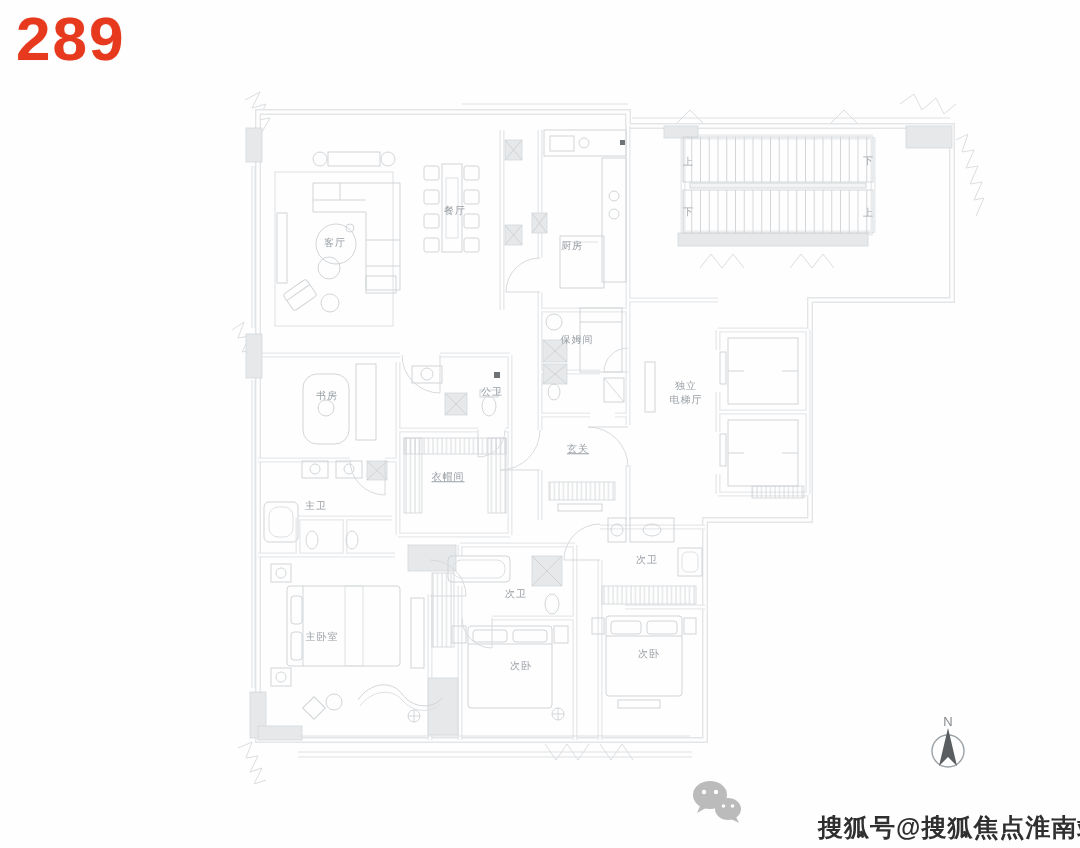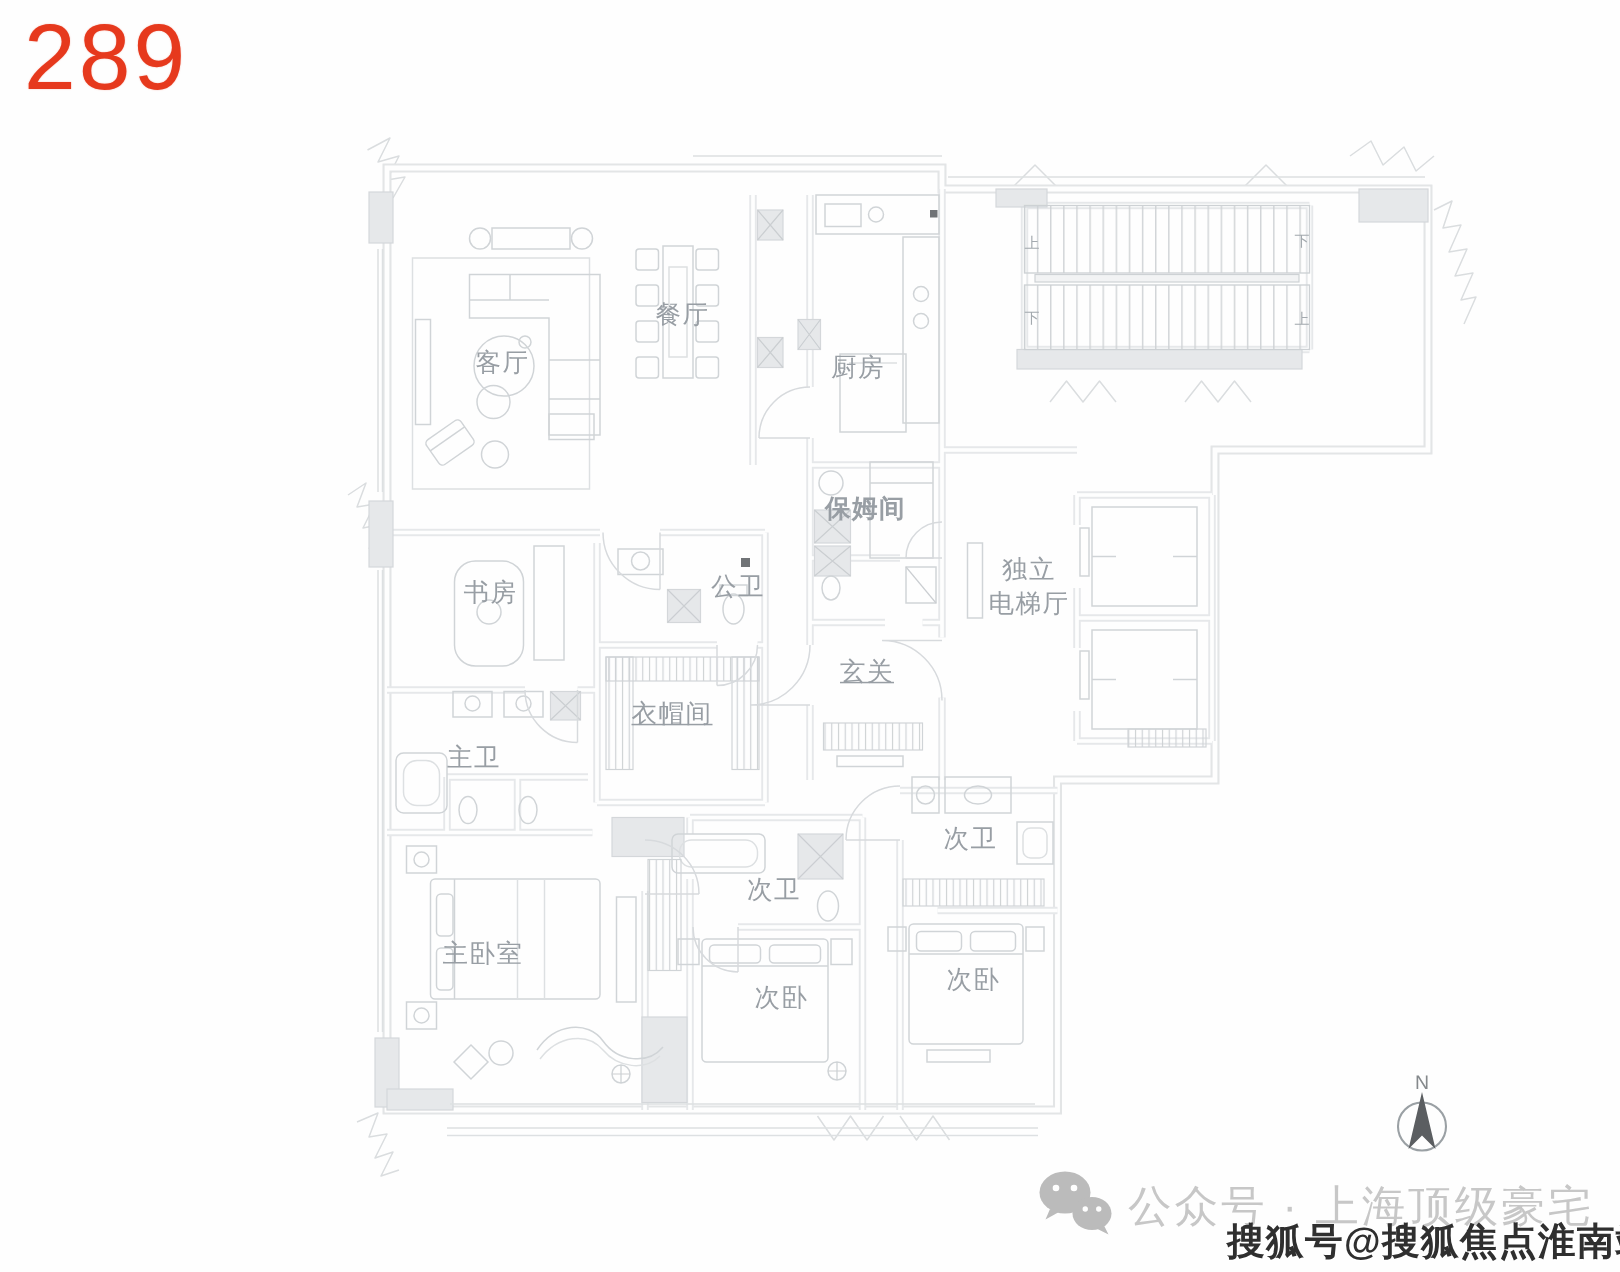--- a/index.html
+++ b/index.html
@@ -1,25 +1,25 @@
 <!DOCTYPE html>
 <html><head>
 <meta charset="utf-8">
 <style>
   html,body{margin:0;padding:0;}
   body{background:#fff;font-family:"Liberation Sans","DejaVu Sans",sans-serif;}
   #stage{position:relative;width:1080px;height:848px;background:#fefefe;overflow:hidden;}
 
-  .unit-number{position:absolute;left:16px;top:8px;font-size:62px;font-weight:400;
+  .unit-number{position:absolute;left:16px;top:8px;font-size:62px;font-weight:700;
     letter-spacing:2px;color:#e6391d;line-height:1;text-shadow:0 0 1px rgba(230,57,29,.4);}
 
   #plan{position:absolute;left:0;top:0;width:1080px;height:848px;}
   #plan-svg{position:absolute;left:0;top:0;opacity:.96;}
 
-  .room-label{position:absolute;transform:translate(-50%,-50%);font-size:17px;color:#989ea4;
+  .room-label{position:absolute;transform:translate(-50%,-50%);font-size:10px;color:#989ea4;
     letter-spacing:1px;white-space:pre-line;text-align:center;line-height:1.35;}
   .stair-label{position:absolute;transform:translate(-50%,-50%);font-size:10px;color:#a3a9ae;}
 
   .compass{position:absolute;left:920px;top:702px;}
 
   .watermark-wechat{position:absolute;left:690px;top:779px;display:flex;align-items:flex-start;z-index:1;}
   .watermark-wechat .wm-text{font-size:29px;color:#c7c7c7;letter-spacing:2px;margin-left:8px;
     margin-top:6px;white-space:nowrap;}
   .watermark-sohu{position:absolute;left:818px;top:811px;font-size:25px;font-weight:700;color:#2f2f2f;
     letter-spacing:1px;white-space:nowrap;z-index:2;text-shadow:0 1px 0 rgba(255,255,255,.6);}
@@ -301,21 +301,21 @@
 
       <g>
         <path class="f2" d="M252,166 V328 M255,166 V328 M252,380 V688 M255,380 V688 M300,736 H690"></path>
       </g>
     </svg>
 
     <div>
         <span class="room-label" style="left: 335px; top: 243px;">客厅</span>
         <span class="room-label" style="left: 455px; top: 211px;">餐厅</span>
         <span class="room-label" style="left: 572px; top: 246px;">厨房</span>
-        <span class="room-label" style="left: 577px; top: 340px; font-weight: bold;">保姆间</span>
+        <span class="room-label" style="left: 577px; top: 340px;">保姆间</span>
         <span class="room-label" style="left: 686px; top: 392px;">独立
 电梯厅</span>
         <span class="room-label" style="left: 578px; top: 449px; text-decoration: underline;">玄关</span>
         <span class="room-label" style="left: 327px; top: 396px;">书房</span>
         <span class="room-label" style="left: 457px; top: 392px; margin-left: 35px;">公卫</span>
         <span class="room-label" style="left: 448px; top: 477px; text-decoration: underline;">衣帽间</span>
         <span class="room-label" style="left: 316px; top: 506px;">主卫</span>
         <span class="room-label" style="left: 322px; top: 637px;">主卧室</span>
         <span class="room-label" style="left: 516px; top: 594px;">次卫</span>
         <span class="room-label" style="left: 521px; top: 666px;">次卧</span>
@@ -342,18 +342,17 @@
         <ellipse cx="38" cy="30" rx="13" ry="11"></ellipse>
         <path d="M46,38 L49,44 L41,40 Z"></path>
       </g>
       <g fill="#fefefe">
         <circle cx="14" cy="13" r="2.2"></circle>
         <circle cx="26" cy="13" r="2.2"></circle>
         <circle cx="33.5" cy="27" r="1.8"></circle>
         <circle cx="42.5" cy="27" r="1.8"></circle>
       </g>
     </svg>
-    <span class="wm-text">公众号 · 上海顶级豪宅</span>
   </div>
 
   <div class="watermark-sohu">搜狐号@搜狐焦点淮南站</div>
 
 </div>
 
 </body></html>

